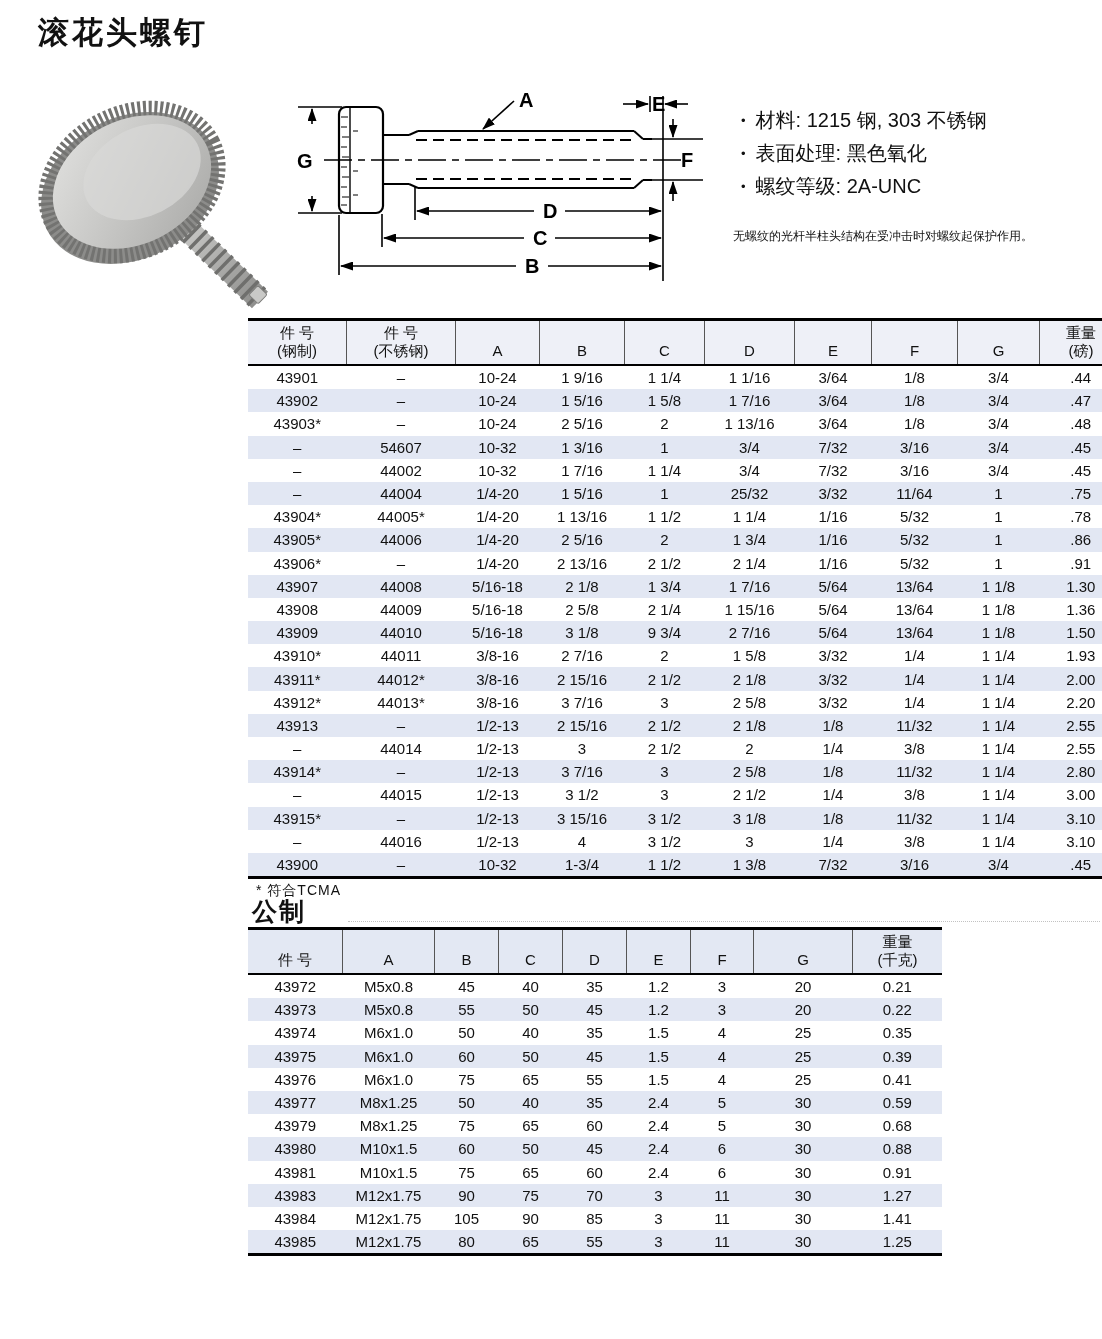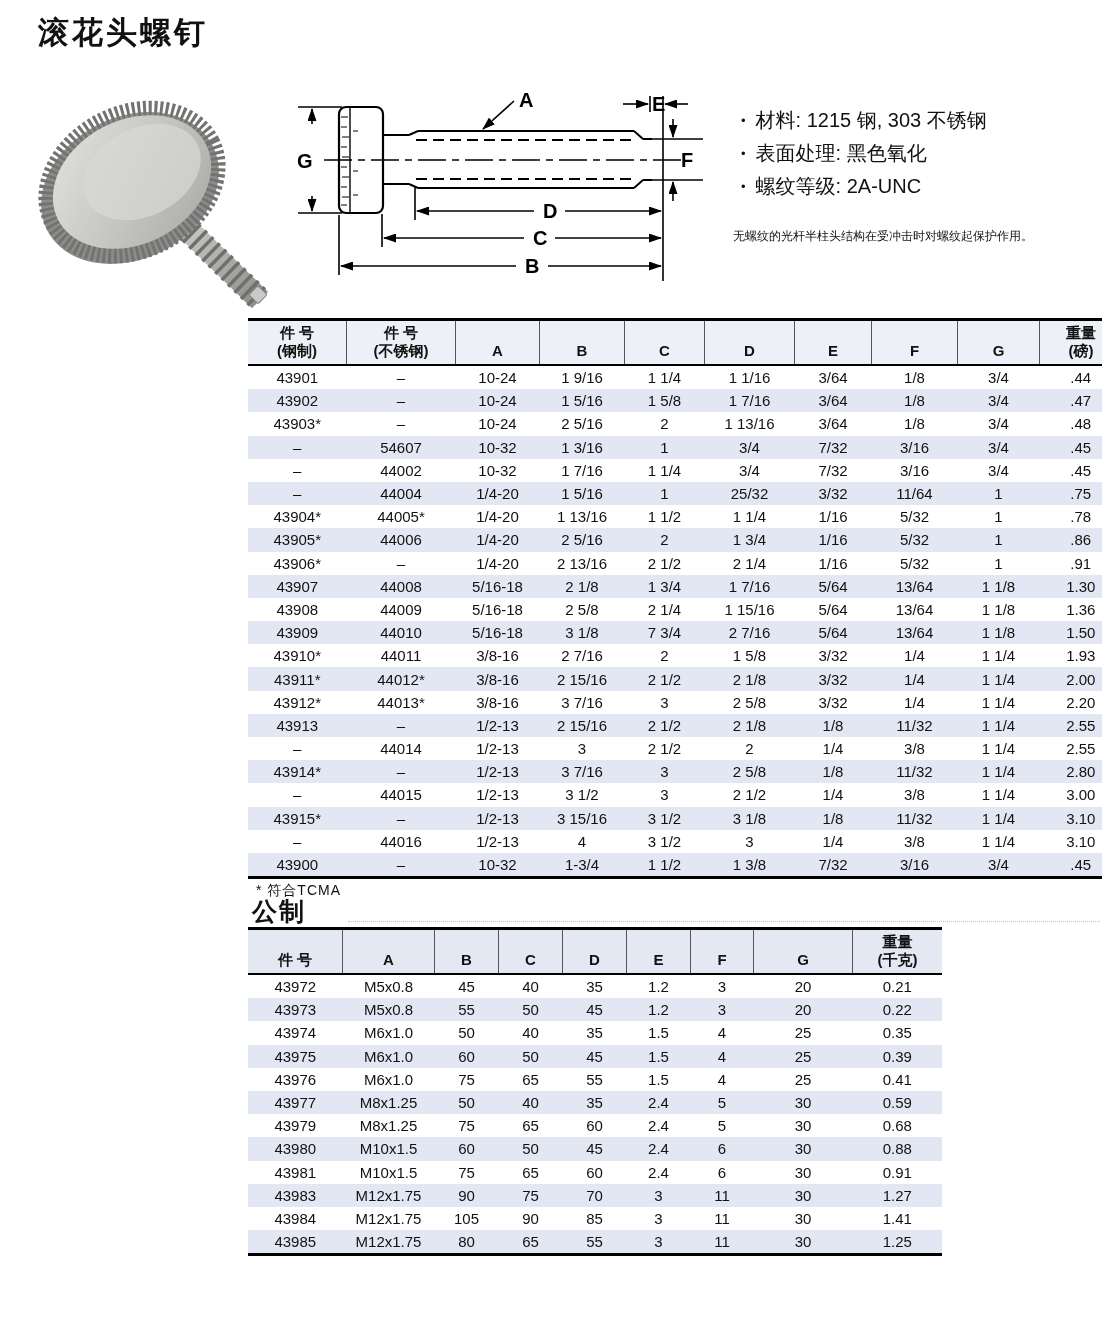--- a/index.html
+++ b/index.html
@@ -8,21 +8,21 @@
   .abs{position:absolute;}
   #title{left:38px;top:12px;font-size:31px;font-weight:bold;letter-spacing:3px;}
   
   #spec-list{left:733px;top:97px;margin:8px;padding:0;list-style:none;font-size:20px;line-height:31px;}
   #spec-list li::before{content:"\2022";font-size:13px;margin-right:10px;position:relative;top:-2px;}
   
   #note{left:733px;top:222px;width:368px;font-size:12px;line-height:28px;}
   
   table{border-collapse:collapse;table-layout:fixed;}
   th,td{text-align:center;font-size:15px;overflow:hidden;white-space:nowrap;}
-  thead th{white-space:pre-line;vertical-align:bottom;font-weight:700;
+  thead th{white-space:pre-line;vertical-align:bottom;font-weight:400;
            padding:3px 2px 4px;line-height:18px;border-left:1px solid #555;}
   thead th:first-child{border-left:none;}
   tbody td{height:23.2px;padding:0 2px;}
   tbody tr:nth-child(even){background:#e2e7f3;}
   #inch-table{left:248px;top:318px;width:825px;border-top:3px solid #000;border-bottom:3px solid #000;}
   #inch-table thead th{background:#eef0f7;border-bottom:2px solid #000;}
   #inch-table th:nth-child(1){width:94px}  #inch-table th:nth-child(2){width:104px}
   #inch-table th:nth-child(3){width:79px}  #inch-table th:nth-child(4){width:80px}
   #inch-table th:nth-child(5){width:75px}  #inch-table th:nth-child(6){width:85px}
   #inch-table th:nth-child(7){width:72px}  #inch-table th:nth-child(8){width:81px}
@@ -303,21 +303,21 @@
           <td>5/64</td>
           <td>13/64</td>
           <td>1 1/8</td>
           <td>1.36</td>
         </tr>
         <tr>
           <td>43909</td>
           <td>44010</td>
           <td>5/16-18</td>
           <td>3 1/8</td>
-          <td>7 3/4</td>
+          <td>9 3/4</td>
           <td>2 7/16</td>
           <td>5/64</td>
           <td>13/64</td>
           <td>1 1/8</td>
           <td>1.50</td>
         </tr>
         <tr>
           <td>43910*</td>
           <td>44011</td>
           <td>3/8-16</td>

